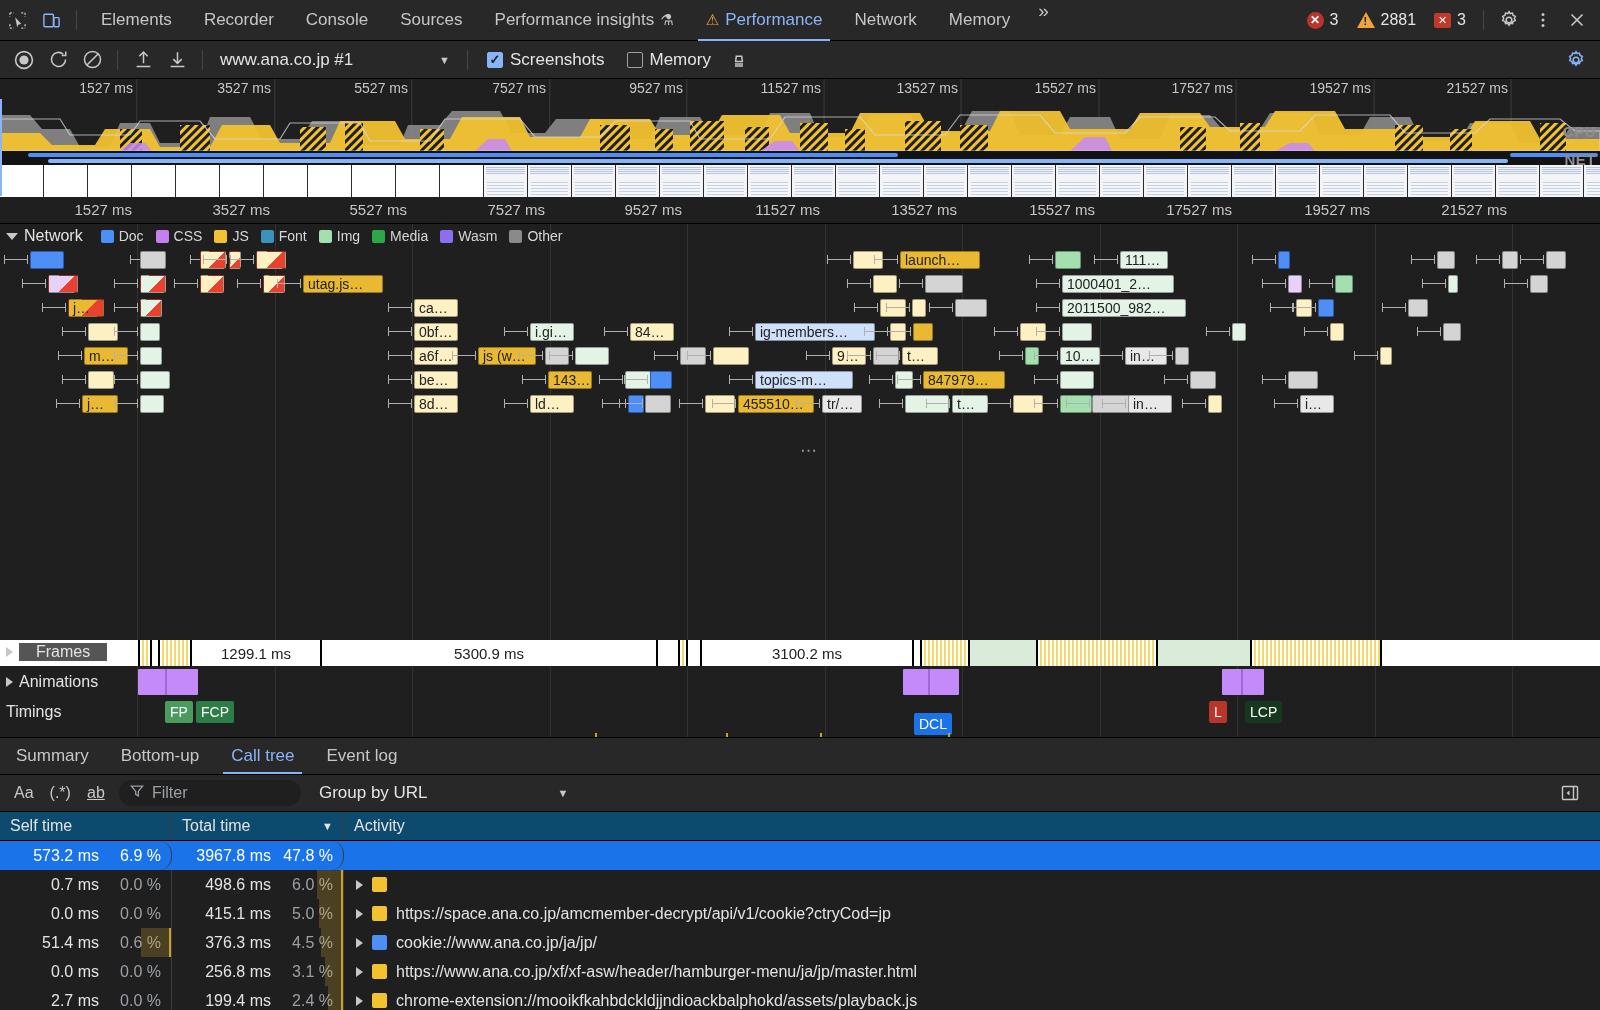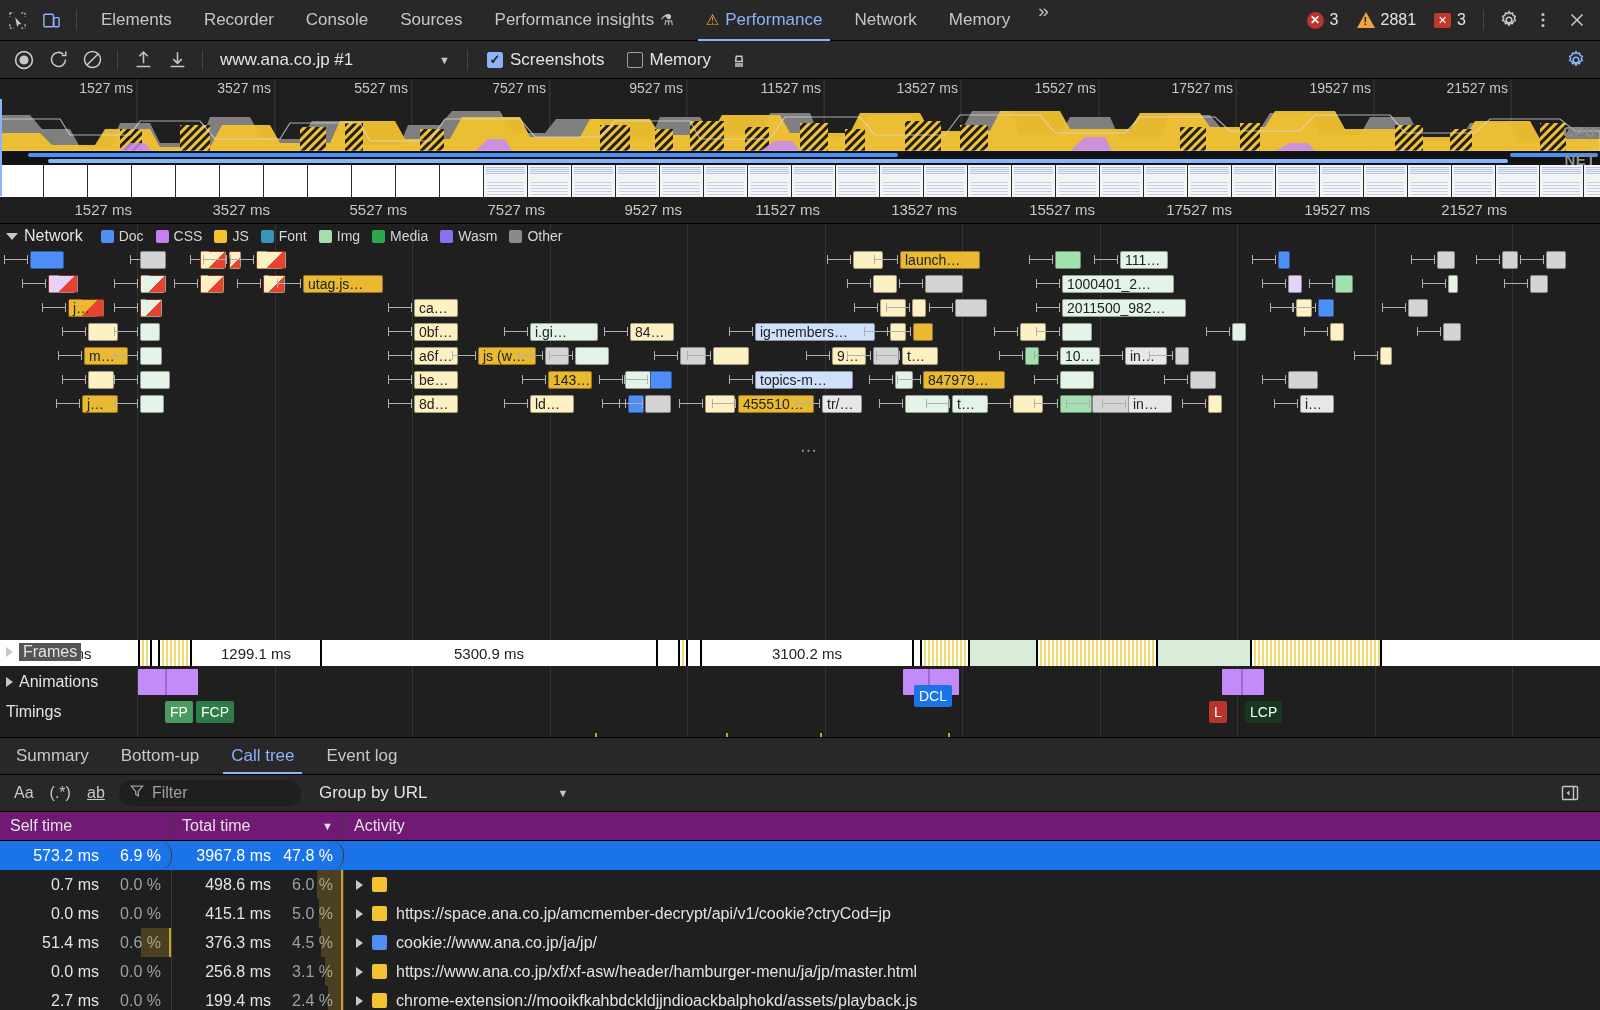--- a/index.html
+++ b/index.html
@@ -209,21 +209,21 @@
     justify-content: center; color: #c7c7c7; font-size: 16px; padding: 0 6px;
   }
   .fb-input {
     display: flex; align-items: center; gap: 8px; background: #1f1f1f;
     border-radius: 13px; height: 26px; width: 182px; padding: 0 11px;
     font-size: 16px; color: #9aa0a6; margin-left: 4px;
   }
   .fb-group { display: flex; align-items: center; gap: 10px; font-size: 17px; color: #e3e3e3; margin-left: 14px; }
   .fb-right { margin-left: auto; display: flex; align-items: center; padding-right: 6px; }
 
-  .thead { display: flex; height: 29px; background: #701a75; border-bottom: 1px solid #000; font-size: 16px; }
+  .thead { display: flex; height: 29px; background: #0c4a6e; border-bottom: 1px solid #000; font-size: 16px; }
   .th {
     display: flex; align-items: center; color: #e3e3e3; padding: 0 10px;
     border-right: 1px solid #3c3c3c;
   }
   .th.selft { width: 172px; }
   .th.totalt { width: 172px; justify-content: space-between; }
   .th.act { flex: 1; border-right: none; }
   .trow { display: flex; height: 29px; font-size: 16px; align-items: stretch; }
   .trow.sel { background: #1a73e8; }
   .trow.sel .cell { color: #fff; border-radius: 13px; }
@@ -646,21 +646,21 @@
       <div class="net-row">
         <div class="whisker" style="left: 62px; width: 24px;"></div>
         <div class="req" style="left: 88px; width: 30px; background: rgb(253, 240, 194); border: 1px solid rgba(0, 0, 0, 0.35);"></div>
         <div class="whisker" style="left: 114px; width: 24px;"></div>
         <div class="req" style="left: 140px; width: 20px; background: rgb(227, 244, 230); border: 1px solid rgba(0, 0, 0, 0.35);"></div>
         <div class="whisker" style="left: 388px; width: 24px;"></div>
         <div class="req" style="left: 414px; width: 44px; background: rgb(253, 240, 194); border: 1px solid rgba(0, 0, 0, 0.35);">
           <span class="lbl">0bf…</span>
         </div>
         <div class="whisker" style="left: 504px; width: 24px;"></div>
-        <div class="req" style="left: 530px; width: 68px; background: rgb(227, 244, 230); border: 1px solid rgba(0, 0, 0, 0.35);">
+        <div class="req" style="left: 530px; width: 44px; background: rgb(227, 244, 230); border: 1px solid rgba(0, 0, 0, 0.35);">
           <span class="lbl">i.gi…</span>
         </div>
         <div class="whisker" style="left: 604px; width: 24px;"></div>
         <div class="req" style="left: 630px; width: 44px; background: rgb(253, 240, 194); border: 1px solid rgba(0, 0, 0, 0.35);">
           <span class="lbl">84…</span>
         </div>
         <div class="whisker" style="left: 729px; width: 24px;"></div>
         <div class="req" style="left: 755px; width: 120px; background: rgb(207, 224, 251); border: 1px solid rgba(0, 0, 0, 0.35);">
           <span class="lbl">ig-members…</span>
         </div>
@@ -811,21 +811,21 @@
         <div class="whisker" style="left: 1274px; width: 24px;"></div>
         <div class="req" style="left: 1300px; width: 34px; background: rgb(232, 232, 232); border: 1px solid rgba(0, 0, 0, 0.35);">
           <span class="lbl">i…</span>
         </div>
       </div>
     </div>
   <div class="dots">⋯</div>
 
   <div class="trk-row-head" style="top:446px;">
     <span class="tri"></span>
-    <span style="background:#555;padding:0 4px;">Frames</span>
+    <span style="background:#555;padding:0 17px;">Frames</span>
   </div>
   <div class="frames-band" id="frames-band" style="top:443px;">
       <div class="frame-seg" style="width: 140px;">6.4 ms</div>
       <div class="frame-seg strip" style="width: 12px;"></div>
       <div class="frame-seg" style="width: 8px;"></div>
       <div class="frame-seg strip" style="width: 32px;"></div>
       <div class="frame-seg" style="width: 130px;">1299.1 ms</div>
       <div class="frame-seg" style="width: 336px;">5300.9 ms</div>
       <div class="frame-seg" style="width: 22px;"></div>
       <div class="frame-seg strip" style="width: 8px;"></div>
@@ -848,21 +848,21 @@
       <div class="anim-bar" style="left: 903px; width: 56px; top: 472px;"></div>
       <div class="anim-bar" style="left: 1222px; width: 42px; top: 472px;"></div>
     </div>
 
   <div class="trk-row-head" style="top:506px;">
     <span>Timings</span>
   </div>
   <div id="timings-layer">
       <div class="tmark fp" style="left: 165px; top: 504px;">FP</div>
       <div class="tmark fcp" style="left: 196px; top: 504px;">FCP</div>
-      <div class="tmark dcl" style="left: 914px; top: 488px;">DCL</div>
+      <div class="tmark dcl" style="left: 914px; top: 516px;">DCL</div>
       <div class="tmark l" style="left: 1209px; top: 504px;">L</div>
       <div class="tmark lcp" style="left: 1245px; top: 504px;">LCP</div>
       <div class="tick-mark" style="left: 595px; top: 536px; height: 20px;"></div>
       <div class="tick-mark" style="left: 726px; top: 536px; height: 20px;"></div>
       <div class="tick-mark" style="left: 820px; top: 536px; height: 20px;"></div>
       <div class="tick-mark" style="left: 948px; top: 536px; height: 20px;"></div>
     </div>
 
   <div id="ls-layer"></div>
 

